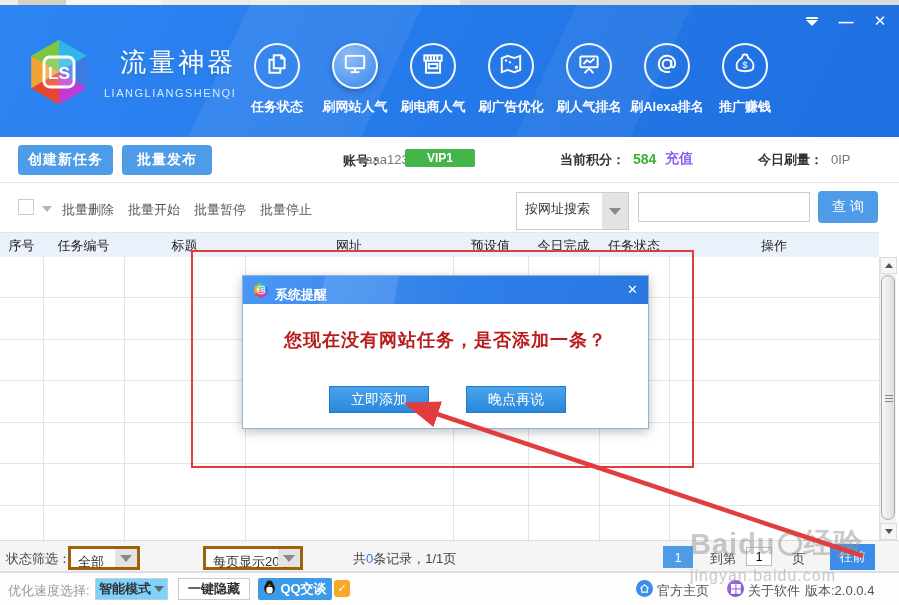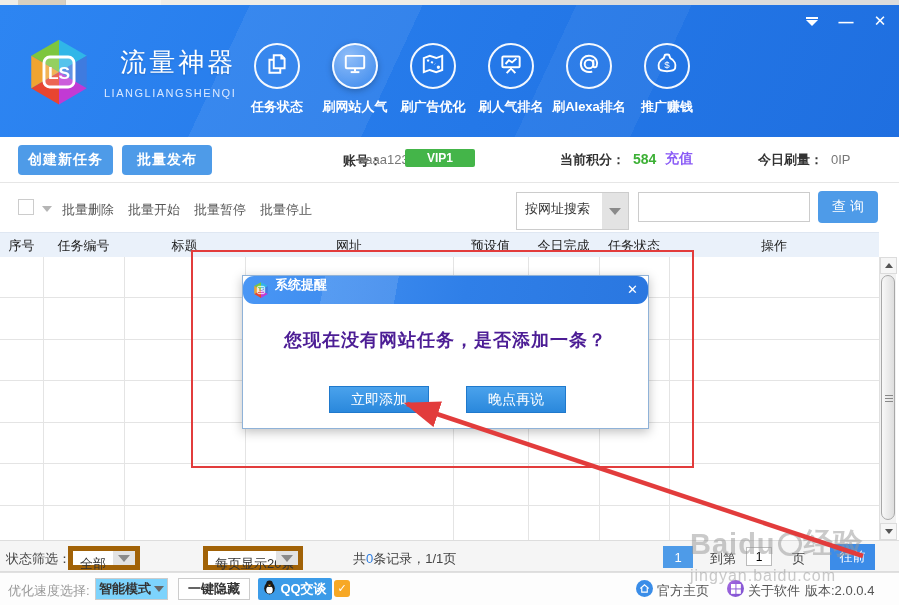--- a/index.html
+++ b/index.html
@@ -84,21 +84,21 @@
   .sb-tri-up{width:0;height:0;border-left:4px solid transparent;border-right:4px solid transparent;border-bottom:5px solid #555;}
   .sb-tri-down{width:0;height:0;border-left:4px solid transparent;border-right:4px solid transparent;border-top:5px solid #555;}
   .sb-thumb{position:absolute;left:1px;top:18px;width:14px;height:245px;border:1px solid #a8a8a8;border-radius:7px;
     background:linear-gradient(90deg,#f8f8f8,#dedede);box-sizing:border-box;cursor:pointer;}
   .sb-grip{position:absolute;left:3px;top:119px;width:8px;height:8px;
     background:repeating-linear-gradient(180deg,#888 0,#888 1px,transparent 1px,transparent 3px);}
 
   
   .pager{top:540px;left:0;width:899px;height:32px;background:#f5f5f5;border-top:1px solid #ddd;border-bottom:1px solid #ddd;box-sizing:border-box;}
   .pager .lab2{position:absolute;top:9px;font-size:13px;color:#444;white-space:nowrap;}
-  .mini-select{position:absolute;top:5px;height:24px;border:5px solid #a16207;background:#fff;box-sizing:border-box;cursor:pointer;}
+  .mini-select{position:absolute;top:5px;height:24px;border:3px solid #a16207;background:#fff;box-sizing:border-box;cursor:pointer;}
   .mini-select .txt{position:absolute;left:7px;top:4px;font-size:13px;color:#333;}
   .count-blue{color:#2e7de0;}
   .page-btn{position:absolute;left:663px;top:5px;width:30px;height:22px;background:#4e9be8;color:#fff;font-size:13px;
     display:flex;align-items:center;justify-content:center;cursor:pointer;}
   .goto-input{position:absolute;left:746px;top:6px;width:26px;height:19px;border:1px solid #bbb;text-align:center;font-size:12px;box-sizing:border-box;padding:0;}
   .go-btn{position:absolute;left:830px;top:3px;width:45px;height:26px;background:#3c8ce8;color:#fff;font-size:13px;
     border:none;cursor:pointer;}
 
   
   .statusbar{top:572px;left:0;width:899px;height:33px;background:#fdfdfd;border-top:1px solid #e0e0e0;box-sizing:border-box;}
@@ -116,26 +116,26 @@
   .foot-icon{position:absolute;top:7px;width:17px;height:17px;border-radius:50%;display:flex;align-items:center;justify-content:center;}
   .foot-home{left:636px;background:#3a8de8;}
   .foot-win{left:727px;background:linear-gradient(135deg,#a66be0,#7b4fd0);}
   .version{position:absolute;left:805px;top:9px;font-size:13px;color:#555;}
 
   
   .red-rect{top:250px;left:191px;width:503px;height:218px;border:2px solid #e23c3c;box-sizing:border-box;z-index:30;pointer-events:none;}
   .dialog{top:275px;left:242px;width:407px;height:154px;background:#fff;border:1px solid #8fb2d8;
     box-shadow:0 3px 10px rgba(0,0,0,.25);z-index:50;box-sizing:border-box;}
   .dialog-title{position:absolute;top:0;left:0;right:0;height:28px;
-    background:linear-gradient(100deg,#4a97f5 0%,#2f7fe8 55%,#2a77e0 100%);display:flex;align-items:flex-start;border-radius:11px;}
+    background:linear-gradient(100deg,#4a97f5 0%,#2f7fe8 55%,#2a77e0 100%);display:flex;align-items:flex-end;}
   .dialog-title .sheen2{position:absolute;inset:0;
     background:linear-gradient(100deg,transparent 20%,rgba(255,255,255,.12) 20%,rgba(255,255,255,.12) 38%,transparent 38%);}
   .dialog-title-text{margin-left:32px;color:#fff;font-size:13px;font-weight:bold;position:relative;}
   .dialog-close{position:absolute;right:10px;top:6px;color:#fff;font-size:13px;cursor:pointer;}
-  .dialog-msg{position:absolute;top:52px;left:0;right:0;text-align:center;color:#4c1d95;font-size:18px;font-weight:bold;letter-spacing:1px;}
+  .dialog-msg{position:absolute;top:52px;left:0;right:0;text-align:center;color:#b91c1c;font-size:18px;font-weight:bold;letter-spacing:1px;}
   .dlg-btn{position:absolute;top:110px;width:100px;height:27px;color:#fff;font-size:14px;
     background:linear-gradient(180deg,#4aa2ec,#2a88dc);border:1px solid #1f79cc;cursor:pointer;}
   .dlg-btn.confirm{left:86px;} .dlg-btn.later{left:223px;}
 
   
   .watermark{top:524px;left:690px;width:209px;height:62px;z-index:45;pointer-events:none;color:rgba(150,150,150,.50);}
   .wm-line1{font-size:29px;font-weight:bold;letter-spacing:1px;display:flex;align-items:center;}
   .wm-paw{display:inline-block;width:24px;height:24px;border:3px solid rgba(150,150,150,.5);border-radius:50%;margin:0 2px;box-sizing:border-box;}
   .wm-line2{font-size:16px;letter-spacing:1px;margin-top:3px;}
 
@@ -187,20 +187,32 @@
       <div class="nav-item active">
         <div class="nav-circle">
             <span>
           <svg width="26" height="26" viewBox="0 0 24 24" fill="none" stroke="#fff" stroke-width="1.8">
             <rect x="3.5" y="4.5" width="17" height="11.5" rx="1"></rect>
                 <path d="M12 16 V19"></path>
                 <path d="M8 19.5 H16"></path>
           </svg></span>
           </div>
         <div class="nav-label">刷网站人气</div>
+      </div>
+      <div class="nav-item">
+        <div class="nav-circle">
+            <span>
+          <svg width="26" height="26" viewBox="0 0 24 24" fill="none" stroke="#fff" stroke-width="1.8">
+            <rect x="4" y="4" width="16" height="5"></rect>
+                <path d="M7 4 V9 M10 4 V9 M13 4 V9 M16 4 V9"></path>
+            <path d="M5.5 9 V20 H18.5 V9"></path>
+                <rect x="8" y="12" width="8" height="4"></rect>
+          </svg></span>
+          </div>
+        <div class="nav-label">刷电商人气</div>
       </div>
       <div class="nav-item">
         <div class="nav-circle">
             <span>
           <svg width="26" height="26" viewBox="0 0 24 24" fill="none" stroke="#fff" stroke-width="1.8">
             <path d="M3.5 6.5 L9 4.5 L15 6.5 L20.5 4.5 V17.5 L15 19.5 L9 17.5 L3.5 19.5 Z"></path>
             <path d="M6.5 9 C9 8 11 11 14 12" stroke-dasharray="2 2"></path>
                 <path d="M16 14 L18 16 M18 14 L16 16"></path>
           </svg></span>
           </div>

